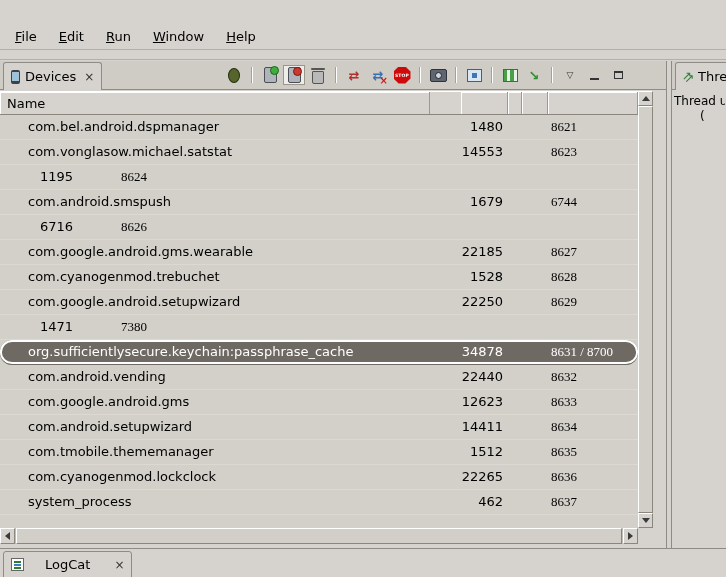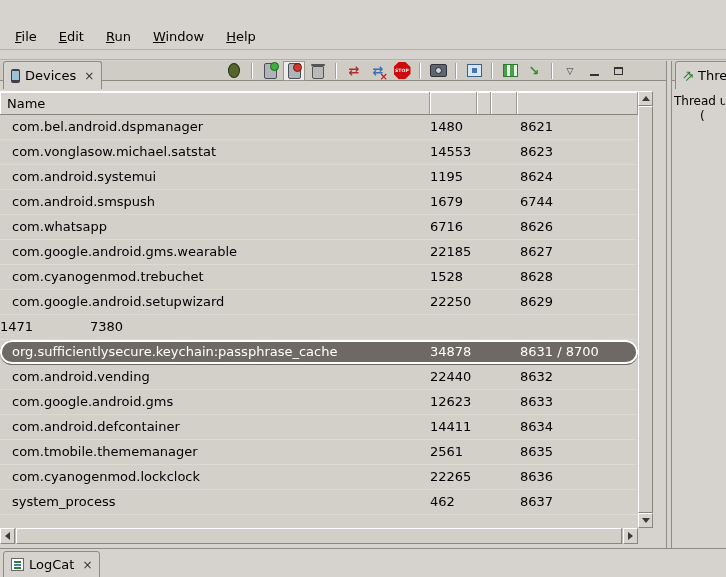--- a/index.html
+++ b/index.html
@@ -12,21 +12,21 @@
   .mn{text-decoration:underline;}
 
   .main-toolbar{position:absolute;top:26px;left:0;right:0;height:34px;border-bottom:1px solid #b3b0aa;box-sizing:border-box;}
 
   
   .left-pane{position:absolute;top:61px;left:0;width:667px;height:487px;border-right:1px solid #8e8b85;box-sizing:border-box;background:var(--window-background,#d6d3ce);}
   .right-pane{position:absolute;top:61px;left:671px;right:0;height:487px;border-left:1px solid #8e8b85;box-sizing:border-box;background:var(--window-background,#d6d3ce);overflow:hidden;}
   .bottom-pane{position:absolute;top:548px;left:0;right:0;height:29px;border-top:1px solid #8e8b85;background:var(--window-background,#d6d3ce);box-sizing:border-box;}
 
   
-  .tab-row{position:absolute;top:0;left:0;right:0;height:20px;background:#cfccc6;border-bottom:1px solid #8e8b85;display:flex;align-items:flex-start;box-sizing:border-box;}
+  .tab-row{position:absolute;top:0;left:0;right:0;height:29px;background:#cfccc6;border-bottom:1px solid #8e8b85;display:flex;align-items:flex-end;box-sizing:border-box;}
   .tab{display:inline-flex;align-items:center;gap:5px;height:28px;padding:0 7px;background:var(--window-background,#d6d3ce);border:1px solid #8e8b85;border-bottom:none;border-radius:3px 3px 0 0;margin-left:3px;margin-bottom:-1px;box-sizing:border-box;white-space:nowrap;z-index:2;}
   .tab-label{white-space:nowrap;}
   .tab-close{font-size:12px;color:#333;margin-left:3px;cursor:default;}
 
   
   .device-icon{width:9px;height:14px;background:#3c4148;border-radius:2px;position:relative;display:inline-block;}
   .device-icon::after{content:"";position:absolute;left:1px;right:1px;top:2px;bottom:3px;background:#9fc1d8;}
   
   .threads-icon{display:inline-block;color:#2e7d32;font-size:12px;transform:rotate(-45deg);}
   .threads-icon::before{content:"\21C9";}
@@ -60,25 +60,25 @@
   .icon-minimize::before{content:"";width:9px;height:2px;background:#333;margin-top:8px;}
   .icon-maximize::before{content:"";width:9px;height:8px;border:1px solid #333;border-top:2px solid #333;box-sizing:border-box;}
 
   
   .table-header{position:absolute;top:30px;left:0;width:638px;height:24px;background:var(--window-background,#d6d3ce);border-top:1px solid #fff;border-bottom:1px solid #8a867e;display:flex;box-sizing:border-box;}
   .hseg{border-right:1px solid #9c9890;box-shadow:inset 1px 1px 0 #fff;display:flex;align-items:center;box-sizing:border-box;}
   .table-header .col-name{padding-left:7px;}
   .table-body{position:absolute;top:54px;left:0;width:638px;bottom:20px;background:var(--table-background,#d3d0c9);overflow:hidden;}
   .row{display:flex;height:25px;line-height:24px;background:var(--table-background,#d3d0c9);border-bottom:1px solid #dcd9d3;box-sizing:border-box;}
   .cell{white-space:nowrap;overflow:hidden;box-sizing:border-box;}
-  .col-name{width:430px;padding-left:12px;}
-  .col-pid{width:47px;padding-right:5px;}
+  .col-name{width:430px;padding-left:28px;}
+  .col-pid{width:47px;text-align:right;padding-right:5px;margin-left:31px;}
   .col-c{width:14px;}
   .col-d{width:26px;}
-  .col-port{flex:1;padding-left:3px;}
+  .col-port{flex:1;padding-left:3px;font-family:Liberation Serif, serif;}
   .row.selected{background:var(--selection-background,#6e6a63);color:var(--selection-text,#fff);box-shadow:inset 0 0 0 2px #fff;border-bottom-color:var(--selection-background,#6e6a63);border-radius:12px;}
 
   
   .vscroll{position:absolute;top:30px;right:13px;width:15px;height:437px;background:#c2beb7;}
   .hscroll{position:absolute;left:0;bottom:4px;width:638px;height:16px;background:#c2beb7;}
   .sbtn{position:absolute;width:15px;height:15px;background:var(--window-background,#d6d3ce);border:1px solid;border-color:#fff #8a867e #8a867e #fff;box-sizing:border-box;display:flex;align-items:center;justify-content:center;}
   .vscroll .sbtn.top{top:0;left:0;}
   .vscroll .sbtn.bottom{bottom:0;left:0;}
   .hscroll .sbtn{height:16px;}
   .hscroll .sbtn.left{left:0;top:0;}
@@ -89,21 +89,21 @@
   .arr-down{width:0;height:0;border-left:4px solid transparent;border-right:4px solid transparent;border-top:5px solid #3a3a3a;}
   .arr-left{width:0;height:0;border-top:4px solid transparent;border-bottom:4px solid transparent;border-right:5px solid #3a3a3a;}
   .arr-right{width:0;height:0;border-top:4px solid transparent;border-bottom:4px solid transparent;border-left:5px solid #3a3a3a;}
 
   
   .threads-msg{position:absolute;top:30px;left:0;right:0;padding:3px 1px 0 2px;font-size:12px;line-height:15px;}
   .threads-msg div{white-space:nowrap;overflow:hidden;}
   .threads-msg .l2{text-indent:26px;}
 
   
-  .logcat-tab{position:absolute;left:3px;top:2px;height:27px;display:inline-flex;align-items:center;gap:5px;padding:0 7px;background:var(--window-background,#d6d3ce);border:1px solid #8e8b85;border-radius:3px 3px 0 0;box-sizing:border-box;}
+  .logcat-tab{position:absolute;left:3px;top:2px;height:27px;display:inline-flex;align-items:center;gap:21px;padding:0 7px;background:var(--window-background,#d6d3ce);border:1px solid #8e8b85;border-radius:3px 3px 0 0;box-sizing:border-box;}
 </style>
 </head>
 <body>
 
 <div class="app">
 
   <div class="menubar">
       <div class="menu-item"><span class="mn">F</span><span>ile</span></div>
       <div class="menu-item"><span class="mn">E</span><span>dit</span></div>
       <div class="menu-item"><span class="mn">R</span><span>un</span></div>
@@ -161,35 +161,33 @@
           <div class="cell col-port">8621</div>
         </div>
         <div class="row">
           <div class="cell col-name">com.vonglasow.michael.satstat</div>
           <div class="cell col-pid">14553</div>
           <div class="cell col-c"></div>
           <div class="cell col-d"></div>
           <div class="cell col-port">8623</div>
         </div>
         <div class="row">
-          <div class="cell col-name">com.android.systemui</div>
           <div class="cell col-pid">1195</div>
           <div class="cell col-c"></div>
           <div class="cell col-d"></div>
           <div class="cell col-port">8624</div>
         </div>
         <div class="row">
           <div class="cell col-name">com.android.smspush</div>
           <div class="cell col-pid">1679</div>
           <div class="cell col-c"></div>
           <div class="cell col-d"></div>
           <div class="cell col-port">6744</div>
         </div>
         <div class="row">
-          <div class="cell col-name">com.whatsapp</div>
           <div class="cell col-pid">6716</div>
           <div class="cell col-c"></div>
           <div class="cell col-d"></div>
           <div class="cell col-port">8626</div>
         </div>
         <div class="row">
           <div class="cell col-name">com.google.android.gms.wearable</div>
           <div class="cell col-pid">22185</div>
           <div class="cell col-c"></div>
           <div class="cell col-d"></div>
@@ -230,29 +228,29 @@
           <div class="cell col-port">8632</div>
         </div>
         <div class="row">
           <div class="cell col-name">com.google.android.gms</div>
           <div class="cell col-pid">12623</div>
           <div class="cell col-c"></div>
           <div class="cell col-d"></div>
           <div class="cell col-port">8633</div>
         </div>
         <div class="row">
-          <div class="cell col-name">com.android.defcontainer</div>
+          <div class="cell col-name">com.android.setupwizard</div>
           <div class="cell col-pid">14411</div>
           <div class="cell col-c"></div>
           <div class="cell col-d"></div>
           <div class="cell col-port">8634</div>
         </div>
         <div class="row">
           <div class="cell col-name">com.tmobile.thememanager</div>
-          <div class="cell col-pid">2561</div>
+          <div class="cell col-pid">1512</div>
           <div class="cell col-c"></div>
           <div class="cell col-d"></div>
           <div class="cell col-port">8635</div>
         </div>
         <div class="row">
           <div class="cell col-name">com.cyanogenmod.lockclock</div>
           <div class="cell col-pid">22265</div>
           <div class="cell col-c"></div>
           <div class="cell col-d"></div>
           <div class="cell col-port">8636</div>

